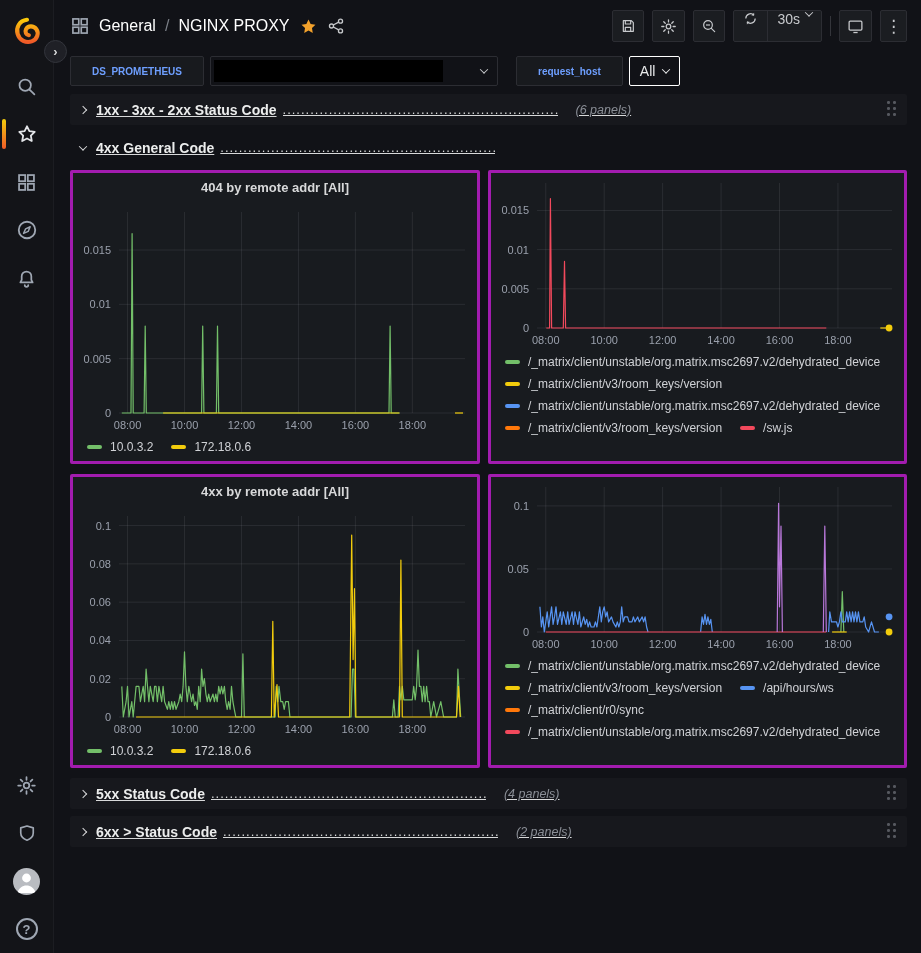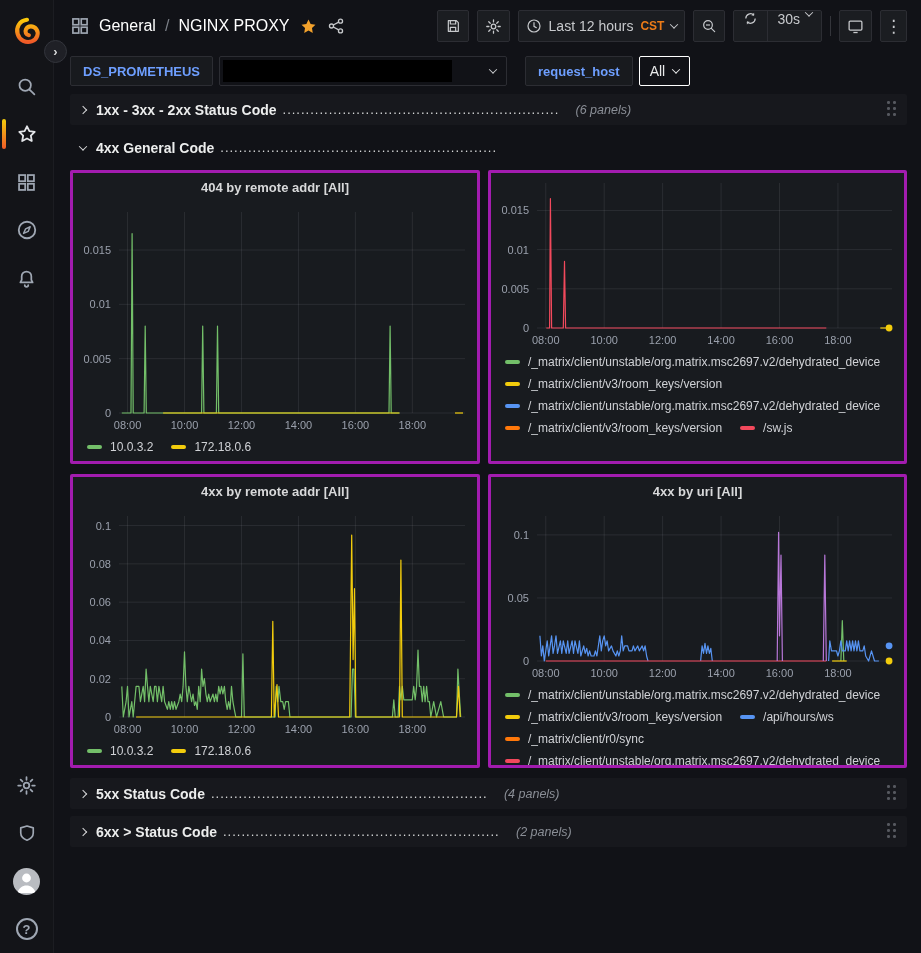--- a/index.html
+++ b/index.html
@@ -46,34 +46,34 @@
   .tz { color:#eb7b18; font-size:12px; font-weight:bold; }
   .vdivider { width:1px; height:20px; background:#34353b; }
   .kebab { font-size:17px; letter-spacing:0; color:#c7c9cc; }
 
   .chev { display:inline-block; width:6px; height:6px; border-right:1.6px solid currentColor;
     border-bottom:1.6px solid currentColor; transform:rotate(45deg) translate(-1px,-1px); }
   .chev-right { transform:rotate(-45deg); }
 
   
   .submenu { height:38px; display:flex; align-items:center; gap:6px; padding:0 14px 0 16px; }
-  .var-label { height:30px; display:flex; align-items:center; padding:0 12px;
+  .var-label { height:30px; display:flex; align-items:center; padding:0 21px;
     background:#181a1e; border:1px solid #2c2d33; border-radius:2px;
-    color:#6e9fff; font-size:13px; font-weight:bold; cursor:pointer; }
+    color:#6e9fff; font-size:10px; font-weight:bold; cursor:pointer; }
   .var-dd { height:30px; width:288px; background:#111217; border:1px solid #2c2d33;
     border-radius:2px; position:relative; display:flex; align-items:center; cursor:pointer; }
   .redacted { position:absolute; left:3px; top:3px; bottom:3px; width:229px; background:#000; }
   .var-dd .chev { position:absolute; right:10px; color:#c7c9cc; }
   .var-all { height:30px; display:flex; align-items:center; gap:8px; padding:0 10px;
     border:1px solid #ffffff; border-radius:2px; color:#e8e9ea; font-size:14px; cursor:pointer; }
 
   
   .content { padding:4px 14px 0 16px; }
   .dashrow { height:31px; display:flex; align-items:center; padding:0 8px 0 6px;
-    border-radius:2px; margin-bottom:7px; cursor:pointer; }
+    border-radius:2px; margin-bottom:7px; cursor:pointer;text-decoration:underline; }
   .dashrow.collapsed { background:#17181d; }
   .dashrow .rchev { color:#d8d9da; margin:0 10px 0 4px; }
   .row-title { font-size:14px; font-weight:bold; color:#eceded; white-space:nowrap; }
   .row-leader { font-size:13px; color:#d8d9da; letter-spacing:1px; overflow:hidden;
     white-space:nowrap; max-width:275px; margin-left:6px; }
   .row-count { font-size:12.5px; font-style:italic; color:#8a8e96; margin-left:18px; white-space:nowrap; }
   .row-flex { flex:1; }
   .drag-dots { width:12px; height:17px; position:relative; opacity:.55; }
   .drag-dots i { position:absolute; width:2.5px; height:2.5px; border-radius:50%; background:#8a8e96; }
 
@@ -199,29 +199,20 @@
       <div class="tb-btn">
         <svg width="16" height="16" viewBox="0 0 24 24">
           <path d="M5 4h12l3 3v13H5z M8 4v5h8V4 M8 20v-6h8v6" fill="none" stroke="currentColor" stroke-width="1.8" stroke-linejoin="round"></path>
         </svg>
       </div>
       <div class="tb-btn">
         <svg width="17" height="17" viewBox="0 0 24 24">
           <circle cx="12" cy="12" r="3.2" fill="none" stroke="currentColor" stroke-width="1.8"></circle>
           <path d="M12 2.5v3M12 18.5v3M2.5 12h3M18.5 12h3M5.3 5.3l2.1 2.1M16.6 16.6l2.1 2.1M18.7 5.3l-2.1 2.1M7.4 16.6l-2.1 2.1" stroke="currentColor" stroke-width="1.8" stroke-linecap="round"></path>
         </svg>
-      </div>
-      <div class="tb-btn">
-        <svg width="16" height="16" viewBox="0 0 24 24">
-          <circle cx="12" cy="12" r="9" fill="none" stroke="currentColor" stroke-width="1.8"></circle>
-          <path d="M12 7v5.5l3.5 2" fill="none" stroke="currentColor" stroke-width="1.8" stroke-linecap="round"></path>
-        </svg>
-        <span>Last 12 hours</span>
-        <span class="tz">CST</span>
-        <span class="chev"></span>
       </div>
       <div class="tb-btn">
         <svg width="16" height="16" viewBox="0 0 24 24">
           <circle cx="10.5" cy="10.5" r="6.5" fill="none" stroke="currentColor" stroke-width="1.8"></circle>
           <line x1="7.5" y1="10.5" x2="13.5" y2="10.5" stroke="currentColor" stroke-width="1.8"></line>
           <line x1="15.5" y1="15.5" x2="20.5" y2="20.5" stroke="currentColor" stroke-width="1.8" stroke-linecap="round"></line>
         </svg>
       </div>
       <div class="tb-group">
         <div class="seg">
@@ -415,21 +406,20 @@
               <i style="background:#73BF69"></i>
               <span>10.0.3.2</span>
             </span>
             <span class="legend-item">
               <i style="background:#F2CC0C"></i>
               <span>172.18.0.6</span>
             </span>
           </div>
       </div>
       <div class="panel">
-        <div class="panel-title">4xx by uri [All]</div>
         <div class="chart chart-short">
             <svg width="417" height="176">
               <line x1="54.76543209876542" y1="10" x2="54.76543209876542" y2="155" stroke="rgba(204,204,220,0.10)"></line>
               <text x="54.76543209876542" y="171" fill="#9aa0ac" font-size="11" text-anchor="middle">08:00</text>
               <line x1="113.20164609053496" y1="10" x2="113.20164609053496" y2="155" stroke="rgba(204,204,220,0.10)"></line>
               <text x="113.20164609053496" y="171" fill="#9aa0ac" font-size="11" text-anchor="middle">10:00</text>
               <line x1="171.6378600823045" y1="10" x2="171.6378600823045" y2="155" stroke="rgba(204,204,220,0.10)"></line>
               <text x="171.6378600823045" y="171" fill="#9aa0ac" font-size="11" text-anchor="middle">12:00</text>
               <line x1="230.07407407407402" y1="10" x2="230.07407407407402" y2="155" stroke="rgba(204,204,220,0.10)"></line>
               <text x="230.07407407407402" y="171" fill="#9aa0ac" font-size="11" text-anchor="middle">14:00</text>

